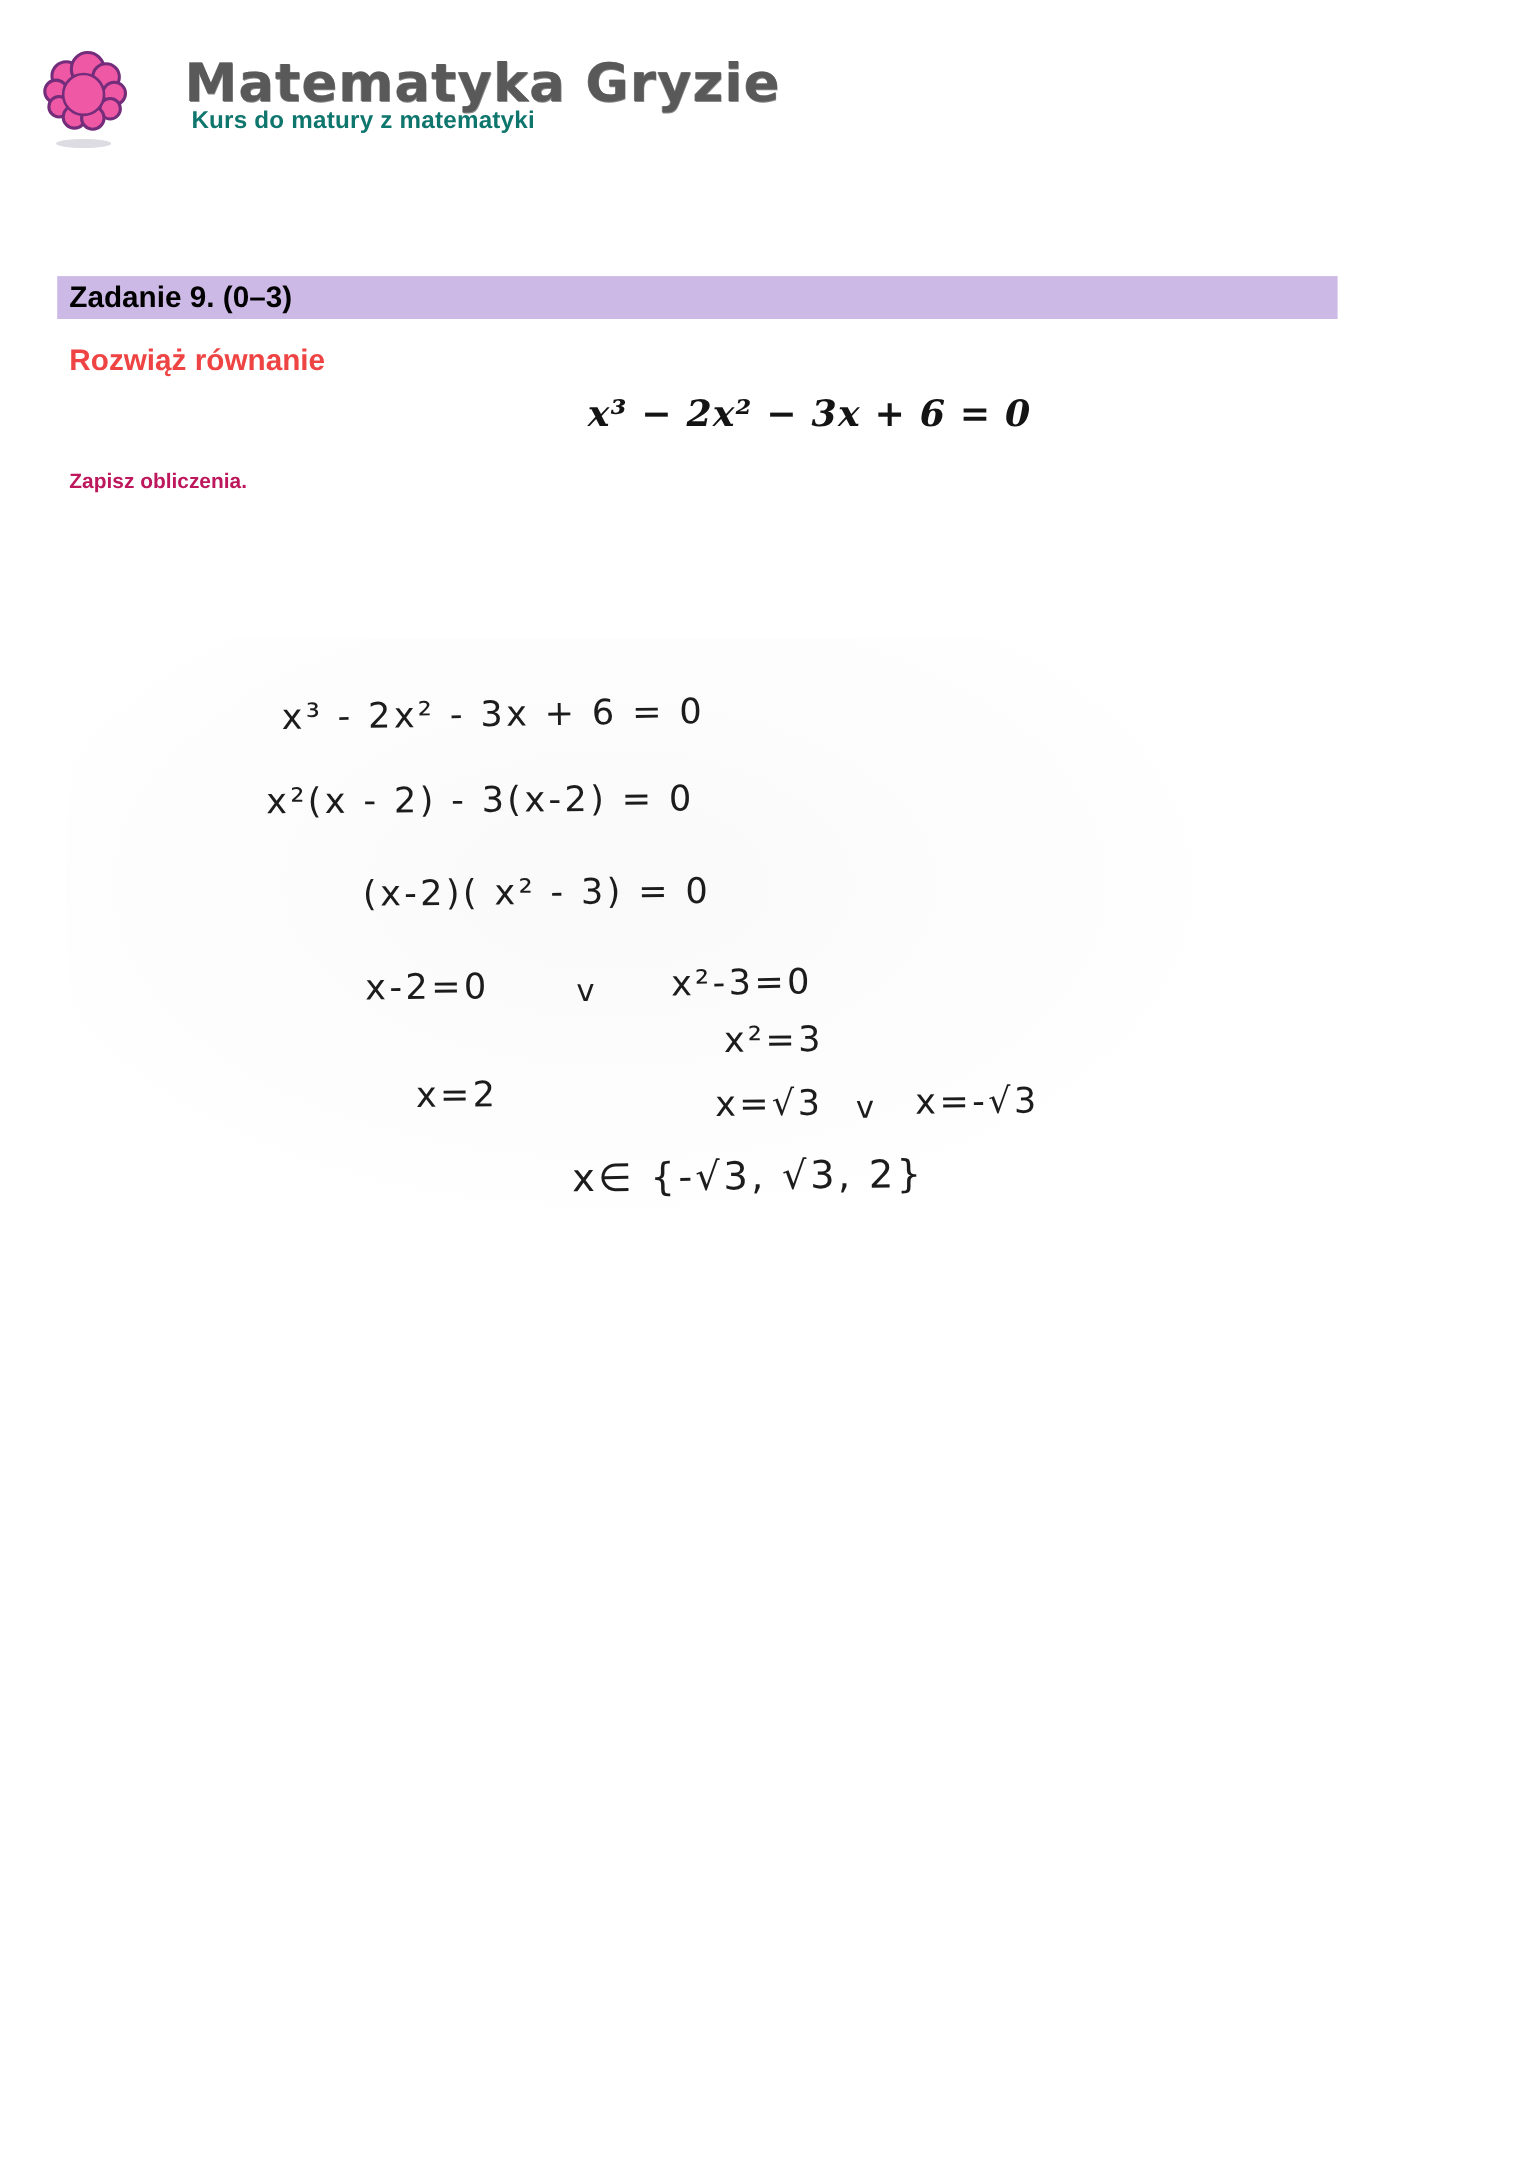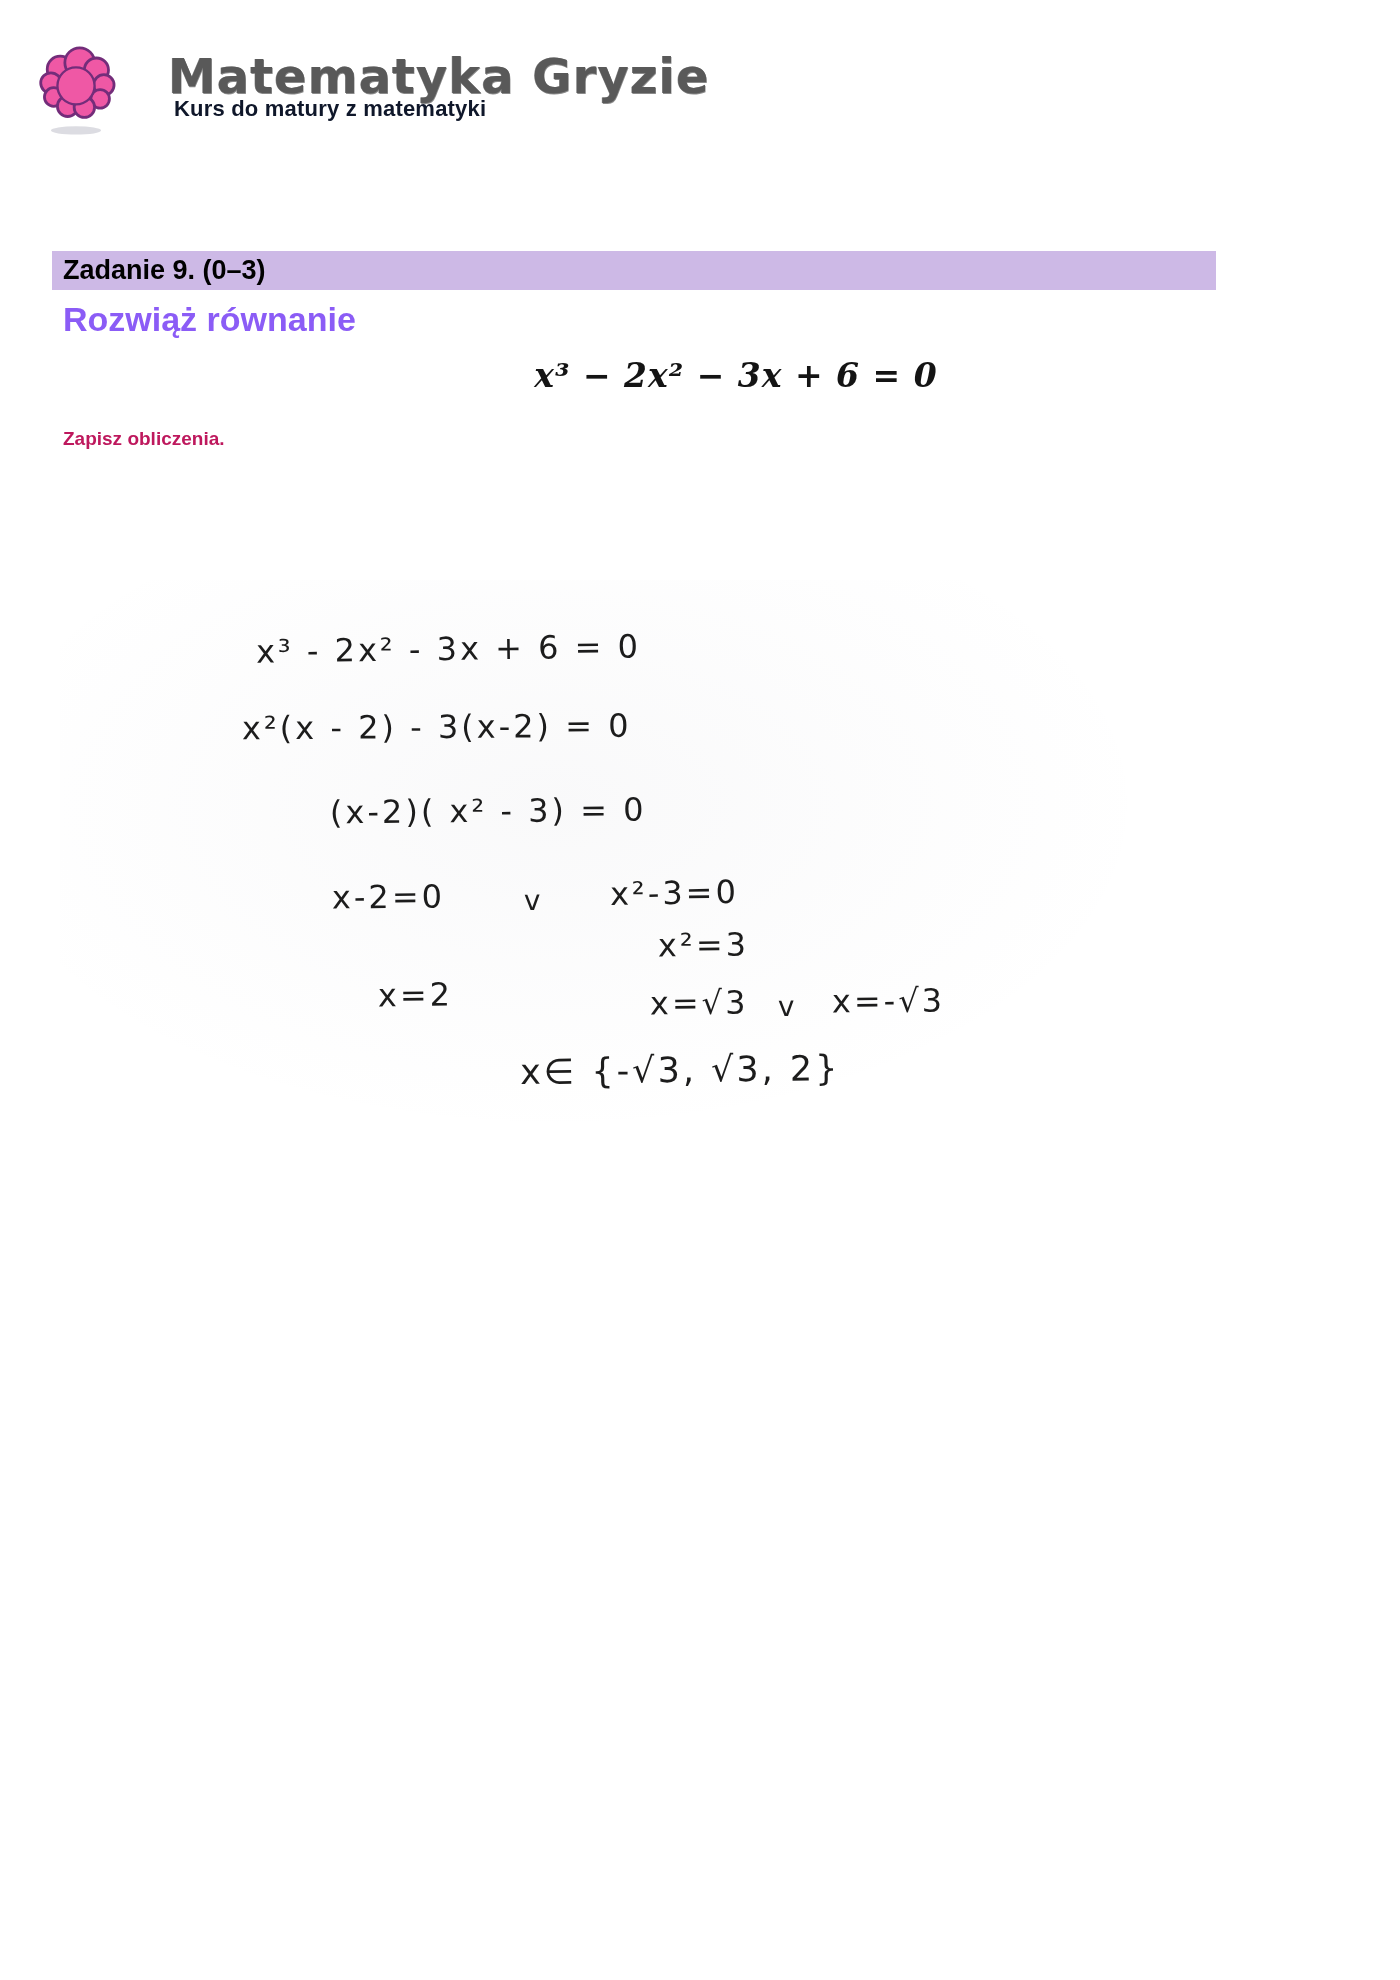--- a/index.html
+++ b/index.html
@@ -15,37 +15,37 @@
   .logo-wrap{position:absolute;left:28px;top:32px;width:96px;height:104px;}
   .brand-title{
     position:absolute;left:168px;top:48px;
     font-family:"DejaVu Sans",sans-serif;
     font-size:48px;font-weight:700;letter-spacing:1px;
     color:#595959;
     text-shadow:0.5px 0.5px 0 #8a8a8a, -0.5px -0.5px 0 #9a9a9a;
   }
   .brand-subtitle{
     position:absolute;left:174px;top:96px;
-    font-size:22px;font-weight:700;color:#0f172a;
+    font-size:22px;font-weight:700;color:#0f766e;
     letter-spacing:0.2px;
   }
   
   .task-bar{
     position:absolute;left:52px;top:251px;
     width:1164px;height:39px;
     background:#cdb9e6;
   }
   .task-bar-label{
     position:absolute;left:11px;top:0;
     line-height:39px;
     font-size:27px;font-weight:700;color:#000;
   }
   .task-instruction{
-    position:absolute;left:63px;top:300px;
-    font-size:34px;font-weight:700;color:#8b5cf6;
+    position:absolute;left:63px;top:312px;
+    font-size:27px;font-weight:700;color:#ef4444;
   }
   .task-equation{
     position:absolute;left:0;top:356px;width:1400px;
     text-align:center;
     font-family:"DejaVu Serif",serif;
     font-style:italic;font-weight:700;
     font-size:33px;color:#141414;
     letter-spacing:1px;
     padding-left:36px;
   }

